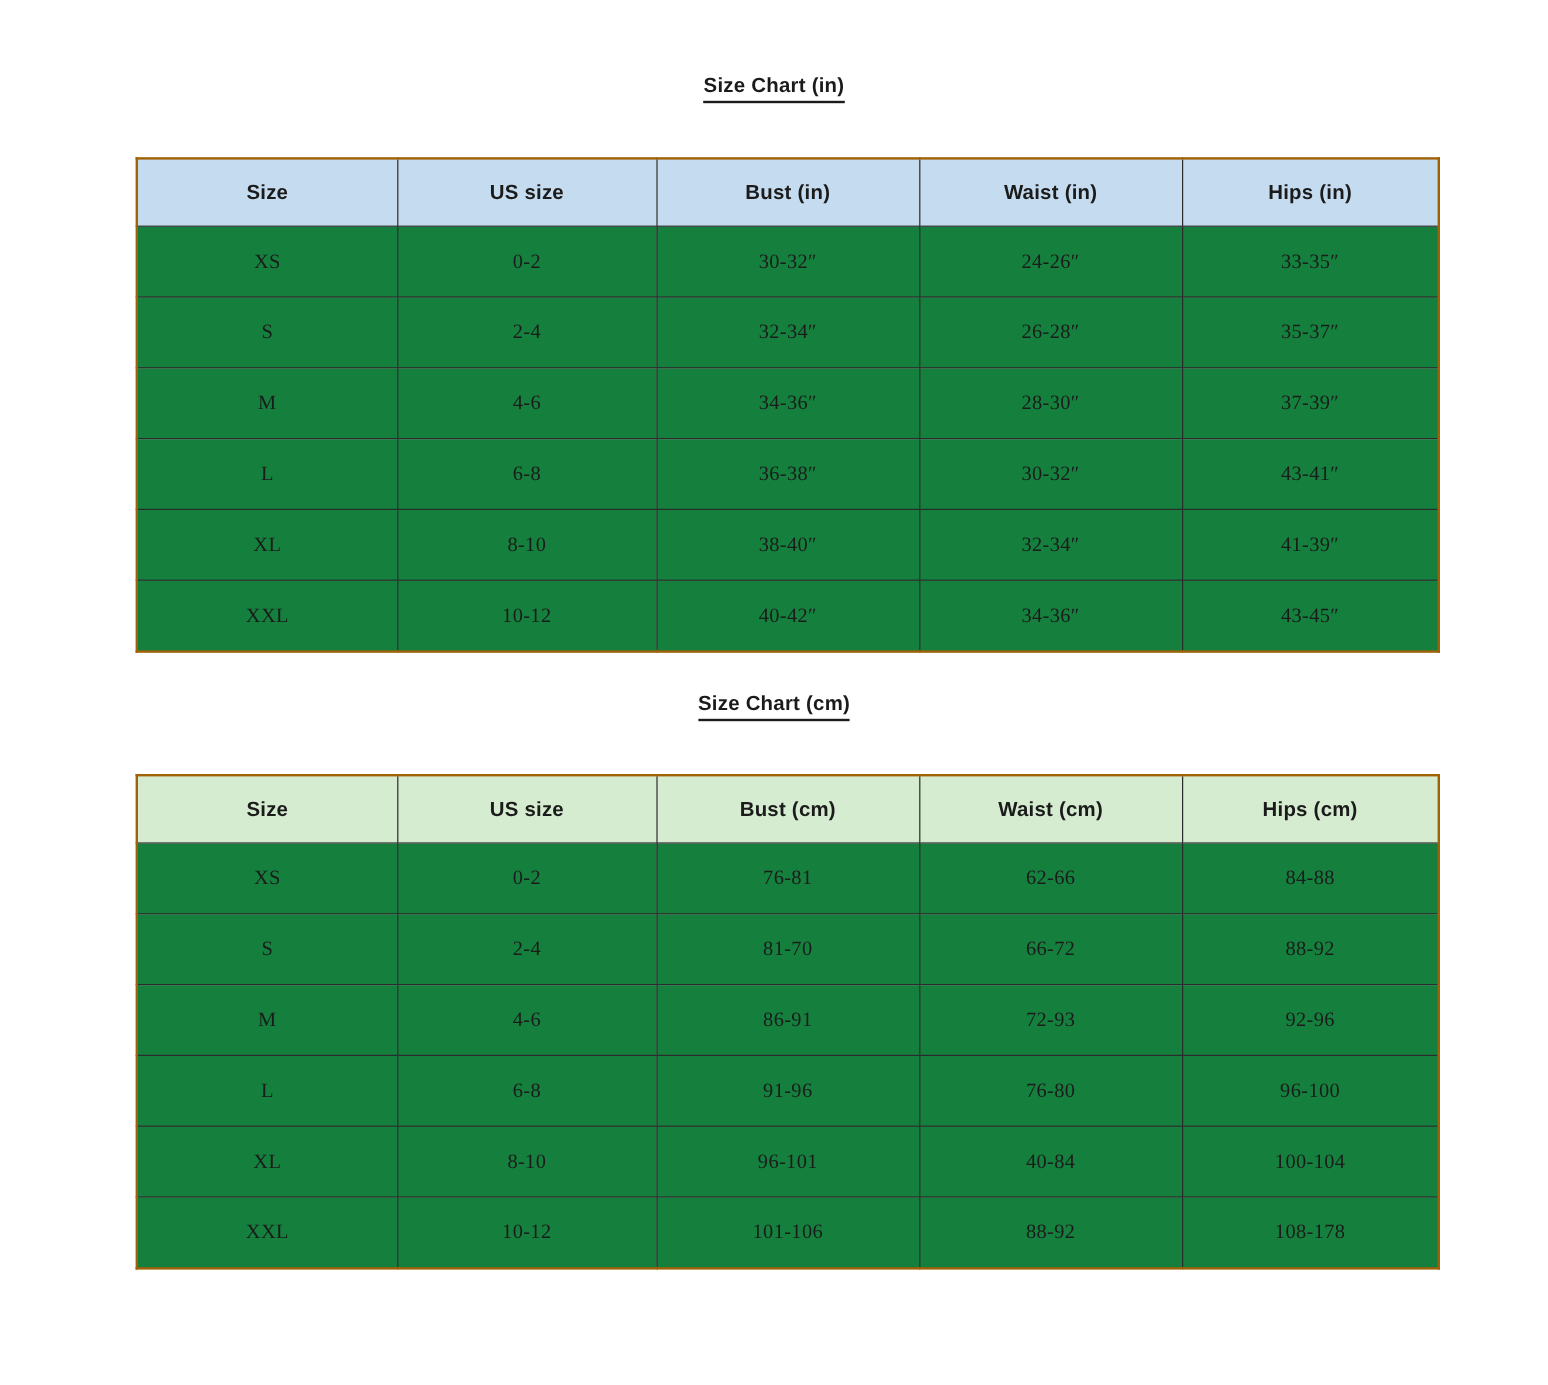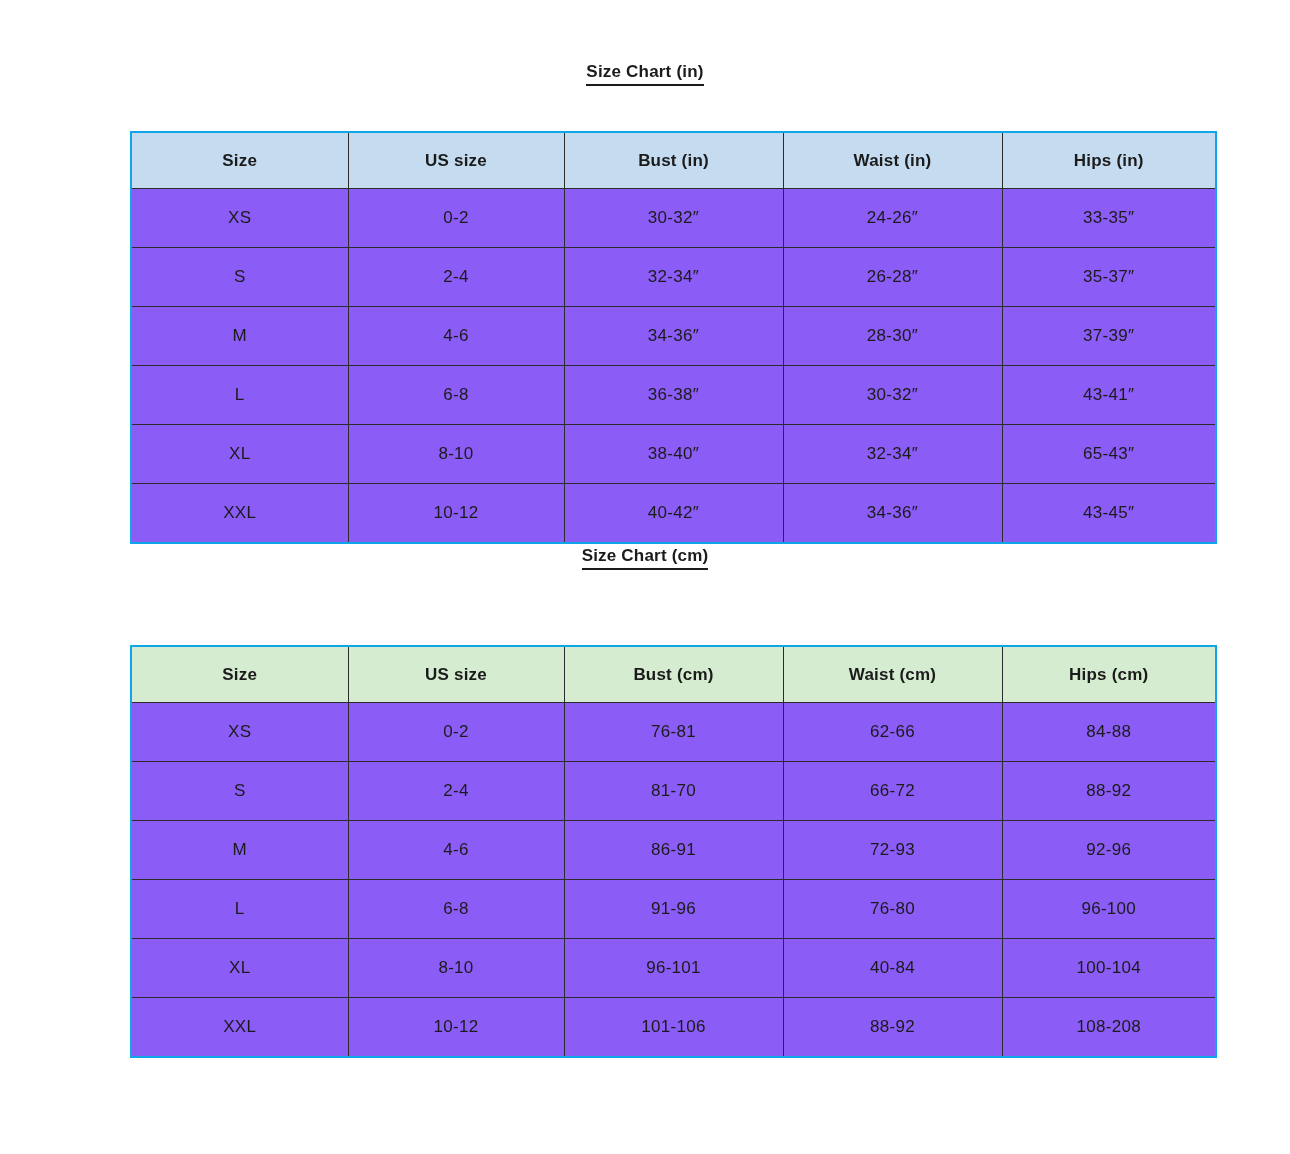--- a/index.html
+++ b/index.html
@@ -31,30 +31,30 @@
     font-weight: 700;
     letter-spacing: 0.2px;
     color: #1b1b1b;
   }
   .chart-title span {
     display: inline-block;
     border-bottom: 2px solid #1b1b1b;
     padding-bottom: 2px;
   }
   #title-in  { top: 62px; }
-  #title-cm  { top: 546px; }
+  #title-cm  { top: 577px; }
 
   
   .size-table {
     position: absolute;
-    left: 130px;
+    left: 113px;
     width: 1085px;
     border-collapse: collapse;
     table-layout: fixed;
-    border: 2px solid #0ea5e9;
+    border: 2px solid #a16207;
   }
   #table-in { top: 131px; }
   #table-cm { top: 645px; }
 
   .size-table col.c-size { width: 217px; }
   .size-table col.c-us   { width: 216px; }
   .size-table col.c-b    { width: 219px; }
   .size-table col.c-w    { width: 219px; }
   .size-table col.c-h    { width: 214px; }
 
@@ -74,21 +74,21 @@
     letter-spacing: 0.2px;
   }
   .size-table tbody td {
     height: 58px;
     font-weight: 400;
     letter-spacing: 0.3px;
   }
 
   #table-in thead th { background: #c5dcf0; }
   #table-cm thead th { background: #d5ecd0; }
-  .size-table tbody td { background: #8b5cf6; }
+  .size-table tbody td { background: #15803d; font-family: Liberation Serif, serif; }
 </style>
 </head>
 <body>
 
 <div class="page">
 
   <div class="chart-title" id="title-in">
     <span>Size Chart (in)</span>
   </div>
 
@@ -136,21 +136,21 @@
         <td>6-8</td>
         <td>36-38″</td>
         <td>30-32″</td>
         <td>43-41″</td>
       </tr>
       <tr>
         <td>XL</td>
         <td>8-10</td>
         <td>38-40″</td>
         <td>32-34″</td>
-        <td>65-43″</td>
+        <td>41-39″</td>
       </tr>
       <tr>
         <td>XXL</td>
         <td>10-12</td>
         <td>40-42″</td>
         <td>34-36″</td>
         <td>43-45″</td>
       </tr>
     </tbody>
   </table>
@@ -210,18 +210,18 @@
         <td>8-10</td>
         <td>96-101</td>
         <td>40-84</td>
         <td>100-104</td>
       </tr>
       <tr>
         <td>XXL</td>
         <td>10-12</td>
         <td>101-106</td>
         <td>88-92</td>
-        <td>108-208</td>
+        <td>108-178</td>
       </tr>
     </tbody>
   </table>
 
 </div>
 
 </body></html>

